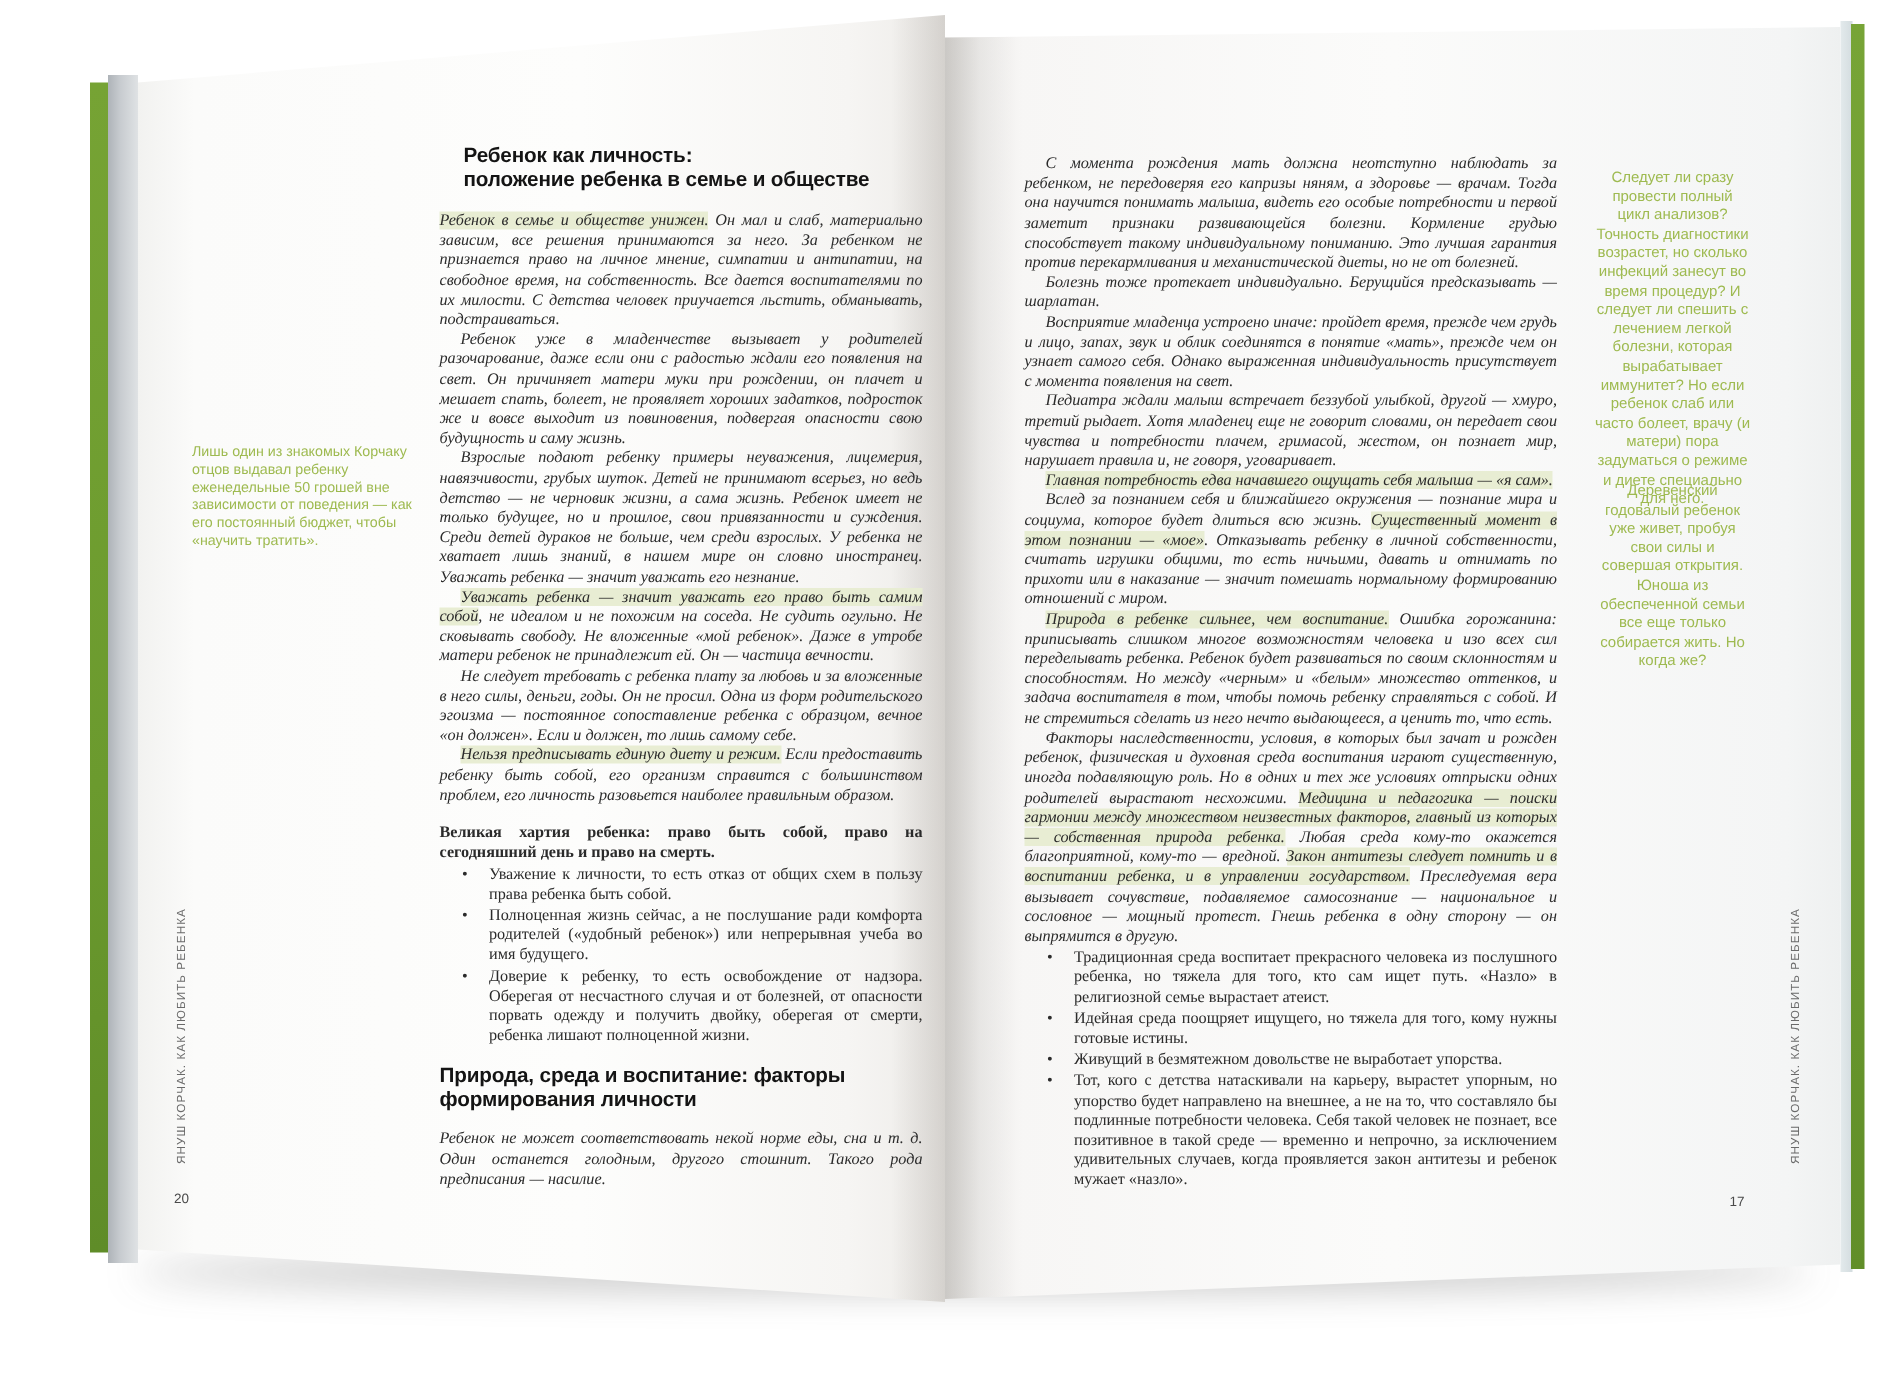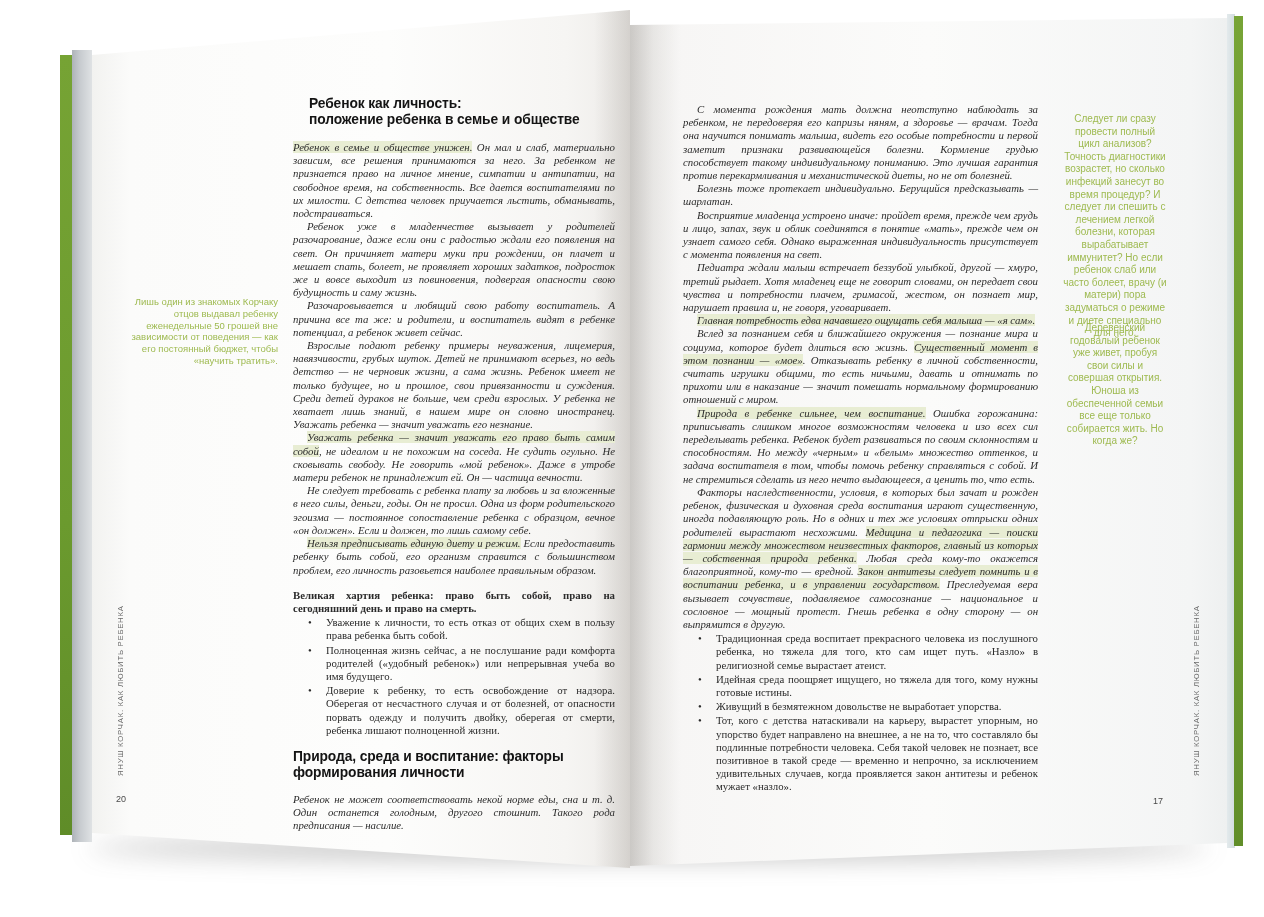--- a/index.html
+++ b/index.html
@@ -50,21 +50,21 @@
   .para { text-indent: 14px; margin: 0; font-style: italic; }
   .para.noindent { text-indent: 0; }
   .subheading { font-weight: 700; margin-top: 12px; text-indent: 0; }
   .bullet { position: relative; padding-left: 33px; margin-top: 1px; }
   .bullet-marker { position: absolute; left: 15px; top: 0; }
   .hl { background: #e8edd3; -webkit-box-decoration-break: clone; box-decoration-break: clone; }
 
   .margin-note-left {
     position: absolute; left: 36px; top: 288px; width: 150px;
     font-family: "Liberation Sans", "DejaVu Sans", sans-serif;
-    font-size: 9.5px; line-height: 11.8px; color: #9eba50; text-align: right;
+    font-size: 9.5px; line-height: 11.8px; color: #9eba50; 
   }
   .margin-note-right {
     position: absolute; left: 433px; width: 104px;
     font-family: "Liberation Sans", "DejaVu Sans", sans-serif;
     font-size: 10px; line-height: 12.6px; color: #9eba50; text-align: center;
   }
   .note-1 { top: 105px; }
   .note-2 { top: 314px; }
   .note-3 { top: 479px; }
 
@@ -95,23 +95,22 @@
 
   <div class="page page-left">
     <div class="spine-shade-l"></div>
     <div class="margin-note-left">Лишь один из знакомых Корчаку отцов выдавал ребенку еженедельные 50 грошей вне зависимости от поведения — как его постоянный бюджет, чтобы «научить тратить».</div>
     <div class="content content-left">
       <h1>Ребенок как личность:
 положение ребенка в семье и обществе</h1>
       <div>
           <p class="para noindent"><span class="hl">Ребенок в семье и обществе унижен.</span><span> Он мал и слаб, материально зависим, все решения принимаются за него. За ребенком не признается право на личное мнение, симпатии и антипатии, на свободное время, на собственность. Все дается воспитателями по их милости. С детства человек приучается льстить, обманывать, подстраиваться.</span></p>
           <p class="para"><span>Ребенок уже в младенчестве вызывает у родителей разочарование, даже если они с радостью ждали его появления на свет. Он причиняет матери муки при рождении, он плачет и мешает спать, болеет, не проявляет хороших задатков, подросток же и вовсе выходит из повиновения, подвергая опасности свою будущность и саму жизнь.</span></p>
-          <p class="para"><span>Разочаровывается и любящий свою работу воспитатель. А причина все та же: и родители, и воспитатель видят в ребенке потенциал, а ребенок живет сейчас.</span></p>
           <p class="para"><span>Взрослые подают ребенку примеры неуважения, лицемерия, навязчивости, грубых шуток. Детей не принимают всерьез, но ведь детство — не черновик жизни, а сама жизнь. Ребенок имеет не только будущее, но и прошлое, свои привязанности и суждения. Среди детей дураков не больше, чем среди взрослых. У ребенка не хватает лишь знаний, в нашем мире он словно иностранец. Уважать ребенка — значит уважать его незнание.</span></p>
-          <p class="para"><span class="hl">Уважать ребенка — значит уважать его право быть самим собой</span><span>, не идеалом и не похожим на соседа. Не судить огульно. Не сковывать свободу. Не говорить «мой ребенок». Даже в утробе матери ребенок не принадлежит ей. Он — частица вечности.</span></p>
+          <p class="para"><span class="hl">Уважать ребенка — значит уважать его право быть самим собой</span><span>, не идеалом и не похожим на соседа. Не судить огульно. Не сковывать свободу. Не вложенные «мой ребенок». Даже в утробе матери ребенок не принадлежит ей. Он — частица вечности.</span></p>
           <p class="para"><span>Не следует требовать с ребенка плату за любовь и за вложенные в него силы, деньги, годы. Он не просил. Одна из форм родительского эгоизма — постоянное сопоставление ребенка с образцом, вечное «он должен». Если и должен, то лишь самому себе.</span></p>
           <p class="para"><span class="hl">Нельзя предписывать единую диету и режим.</span><span> Если предоставить ребенку быть собой, его организм справится с большинством проблем, его личность разовьется наиболее правильным образом.</span></p>
           <p class="subheading"><span>Великая хартия ребенка: право быть собой, право на сегодняшний день и право на смерть.</span></p>
           <div class="bullet"><span class="bullet-marker">•</span><span>Уважение к личности, то есть отказ от общих схем в пользу права ребенка быть собой.</span></div>
           <div class="bullet"><span class="bullet-marker">•</span><span>Полноценная жизнь сейчас, а не послушание ради комфорта родителей («удобный ребенок») или непрерывная учеба во имя будущего.</span></div>
           <div class="bullet"><span class="bullet-marker">•</span><span>Доверие к ребенку, то есть освобождение от надзора. Оберегая от несчастного случая и от болезней, от опасности порвать одежду и получить двойку, оберегая от смерти, ребенка лишают полноценной жизни.</span></div>
           <h2><span>Природа, среда и воспитание: факторы формирования личности</span></h2>
           <p class="para noindent"><span>Ребенок не может соответствовать некой норме еды, сна и т. д. Один останется голодным, другого стошнит. Такого рода предписания — насилие.</span></p>
         </div>
     </div>

